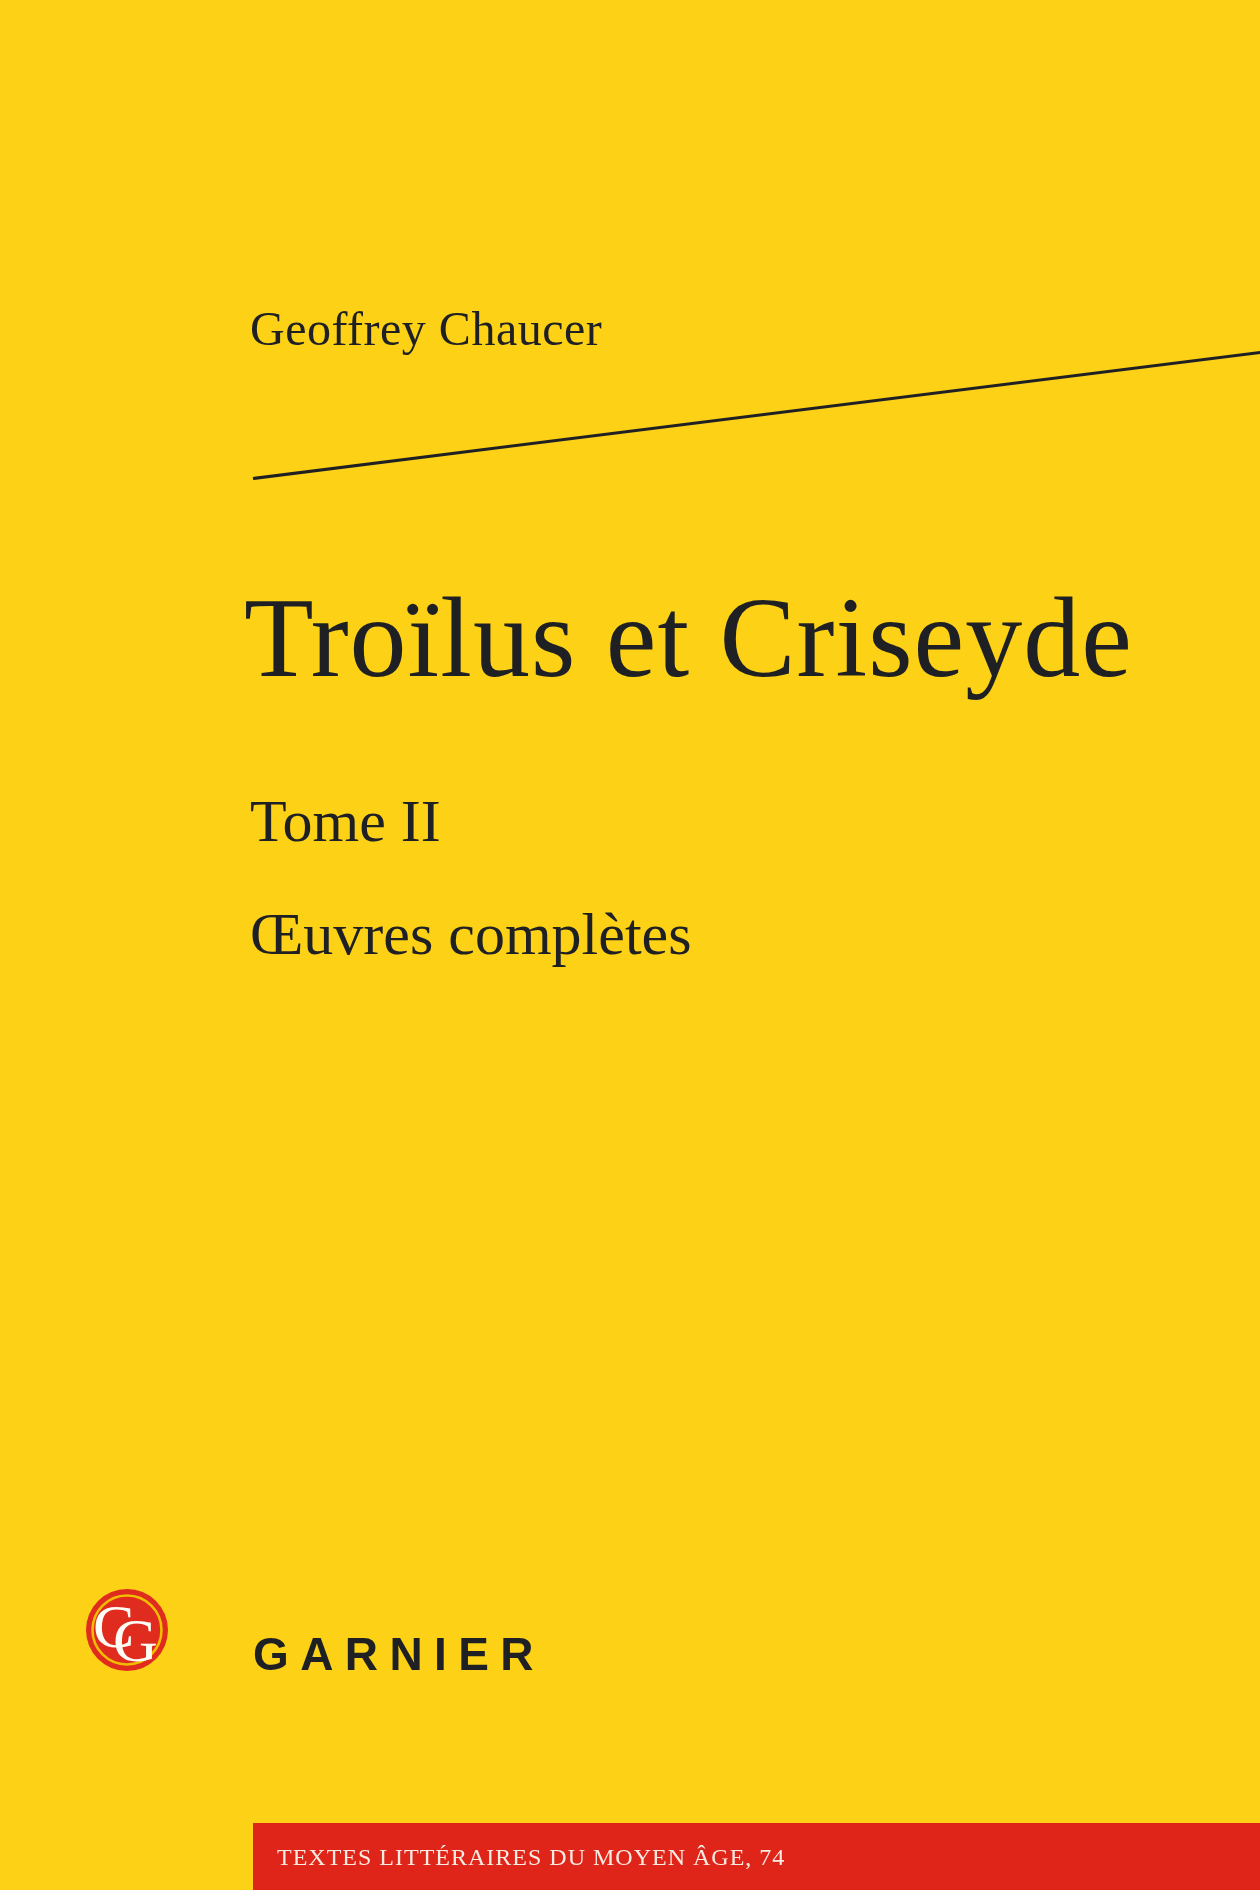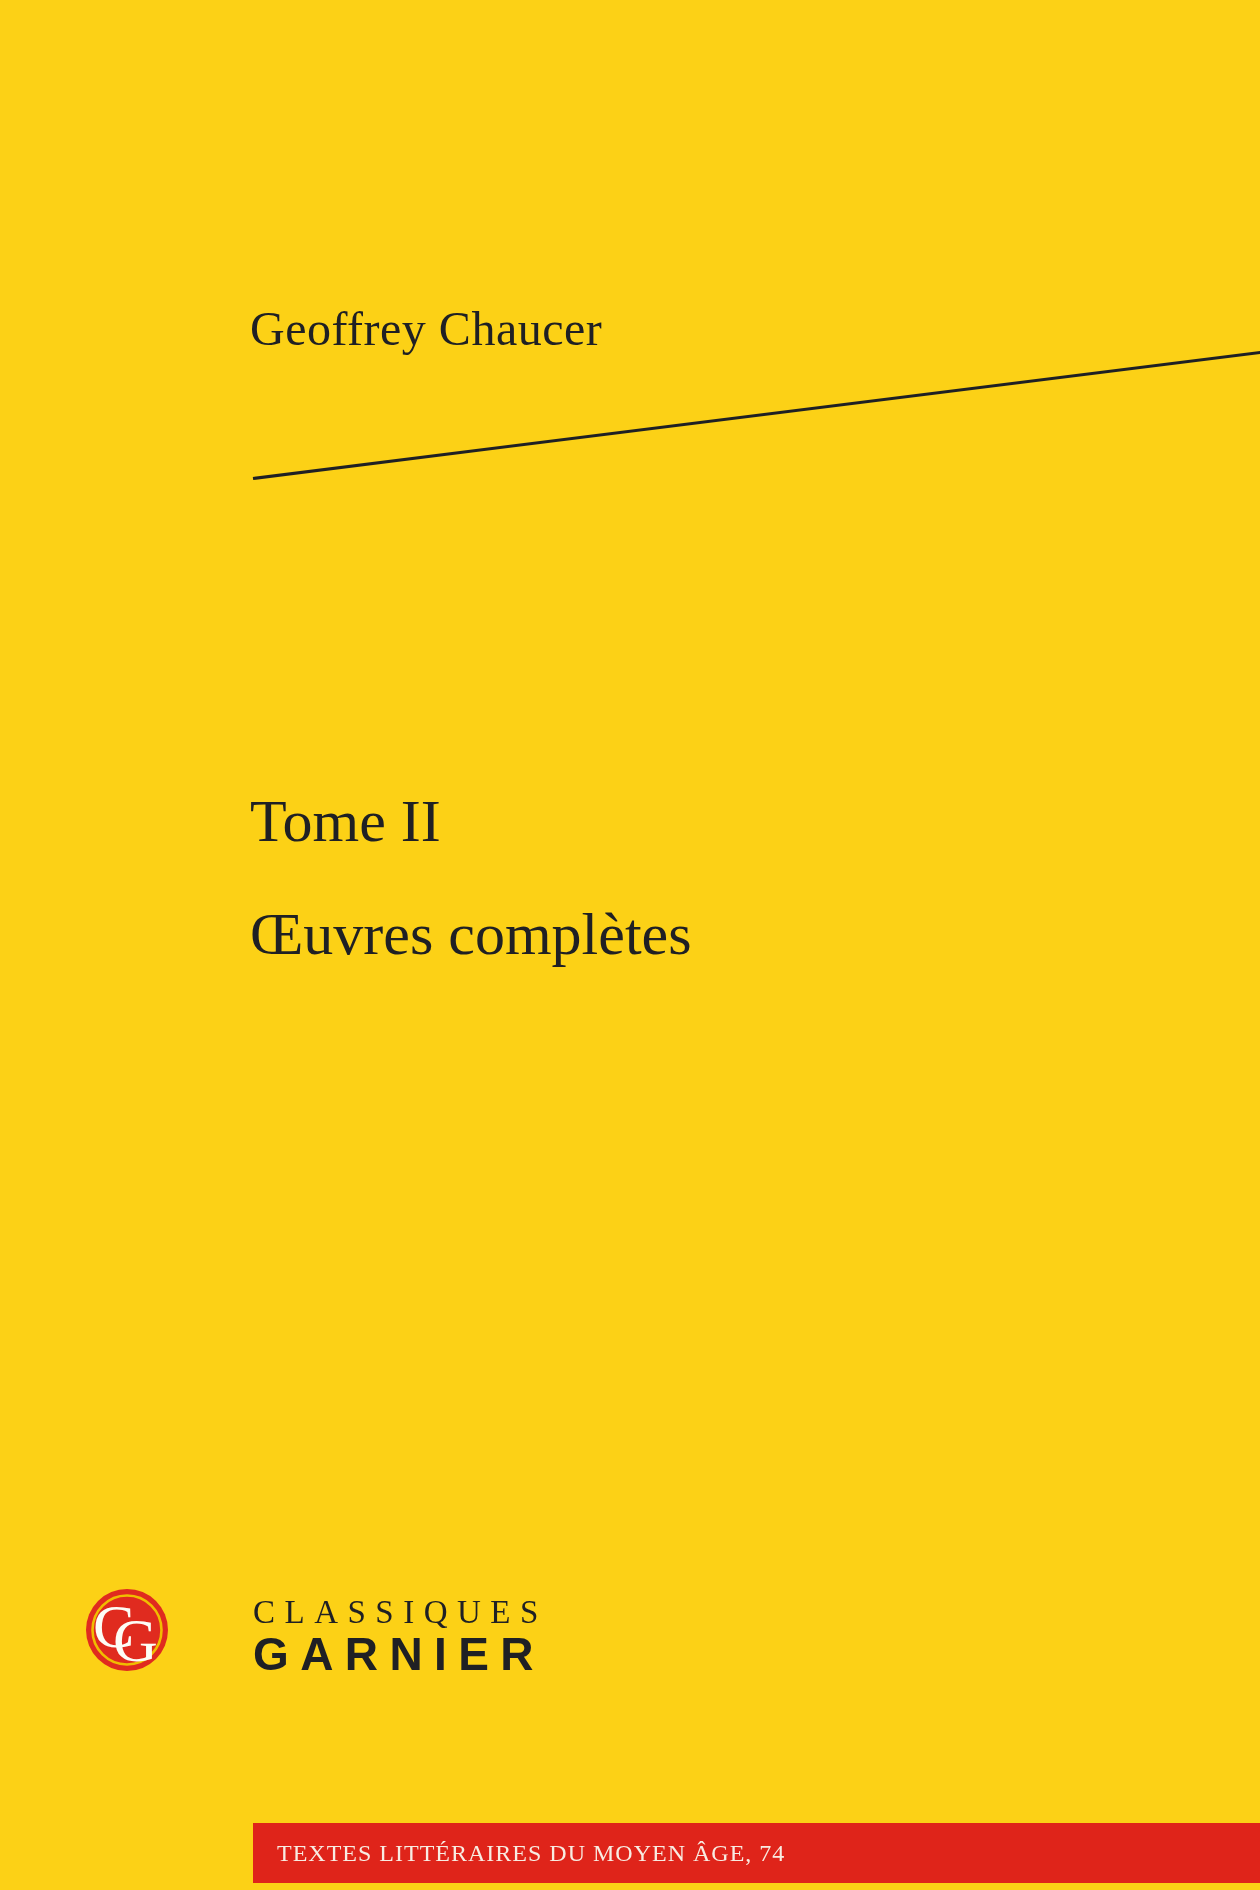--- a/index.html
+++ b/index.html
@@ -57,21 +57,21 @@
   }
   .wordmark-2 {
     left: 253px; top: 1631px;
     font-family: "Liberation Sans", sans-serif;
     font-weight: 700;
     font-size: 46px;
     letter-spacing: 11.4px;
   }
   .series-banner {
     left: 253px; top: 1823px;
-    width: 1007px; height: 60px;
+    width: 1007px; height: 67px;
     background: var(--banner-red, #df241a);
     display: flex;
     align-items: center;
   }
   .series-banner .label {
     margin-left: 24px;
     font-size: 24px;
     letter-spacing: 1px;
     color: var(--banner-text, #f8ece2);
     white-space: nowrap;
@@ -79,34 +79,34 @@
 </style>
 </head>
 <body>
 
 <div class="cover">
 
   <div class="abs author">Geoffrey Chaucer</div>
 
   <div class="abs diagonal-rule"></div>
 
+  <div class="abs title">Troïlus et Criseyde</div>
 
   <div class="abs subtitle">Œuvres complètes</div>
 
   <div class="abs volume">Tome II</div>
 
 
   <svg class="abs logo" viewBox="0 0 82 82">
     <circle cx="41" cy="41" r="41" fill="#e02b1f"></circle>
     <circle cx="41" cy="41" r="34.5" fill="none" stroke="#f0bd00" stroke-width="2.6"></circle>
     <text x="7" y="58" font-family="Liberation Serif, serif" font-size="62" fill="#fdfdf6">C</text>
     <text x="27" y="72" font-family="Liberation Serif, serif" font-size="62" fill="#fdfdf6">G</text>
   </svg>
 
-  <div class="abs wordmark-1">CLASSIQUES</div>
 
   <div class="abs wordmark-2">GARNIER</div>
 
   <div class="abs series-banner">
     <div class="label">TEXTES LITTÉRAIRES DU MOYEN ÂGE, 74</div>
   </div>
 
 </div>
 
 </body></html>

